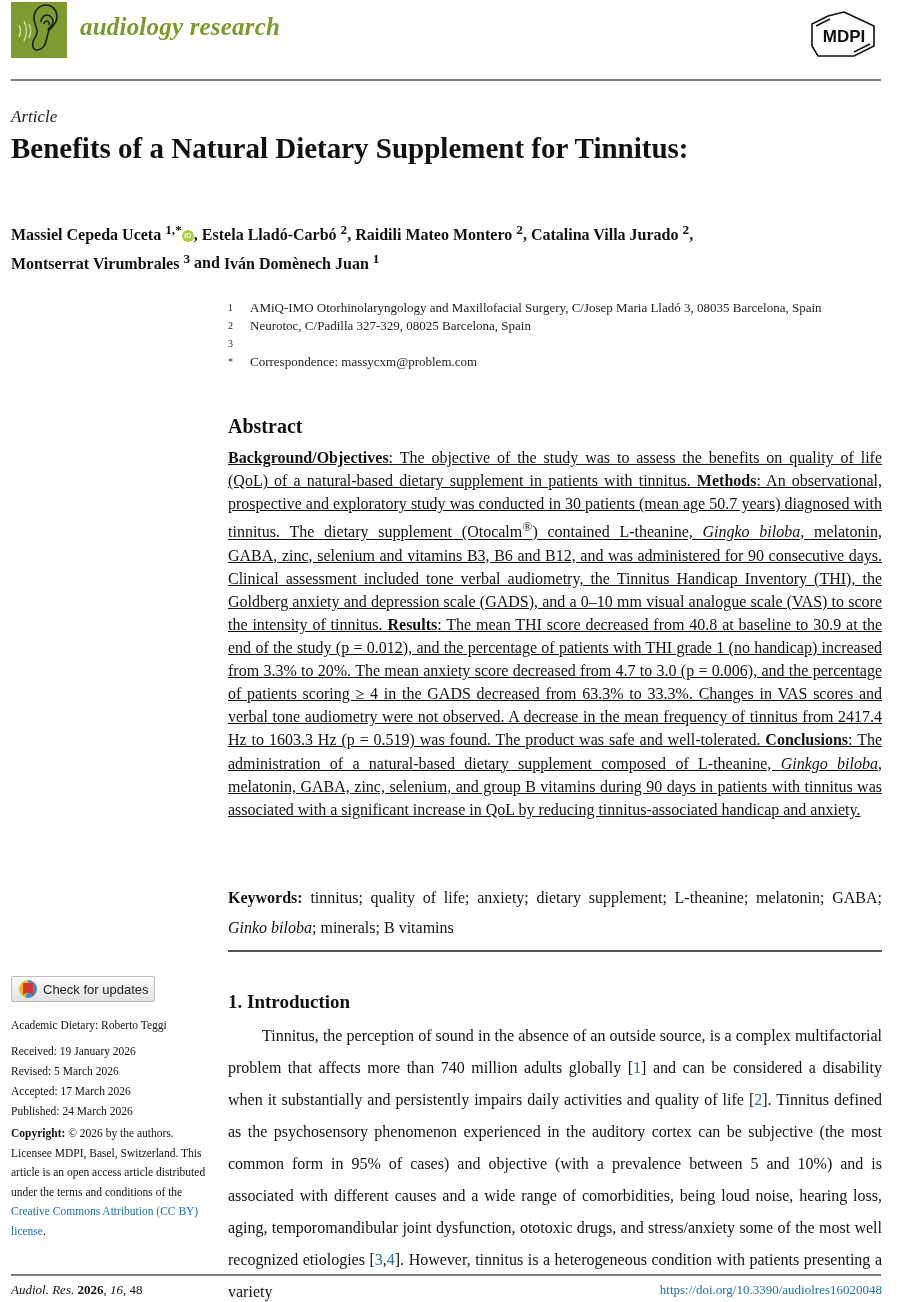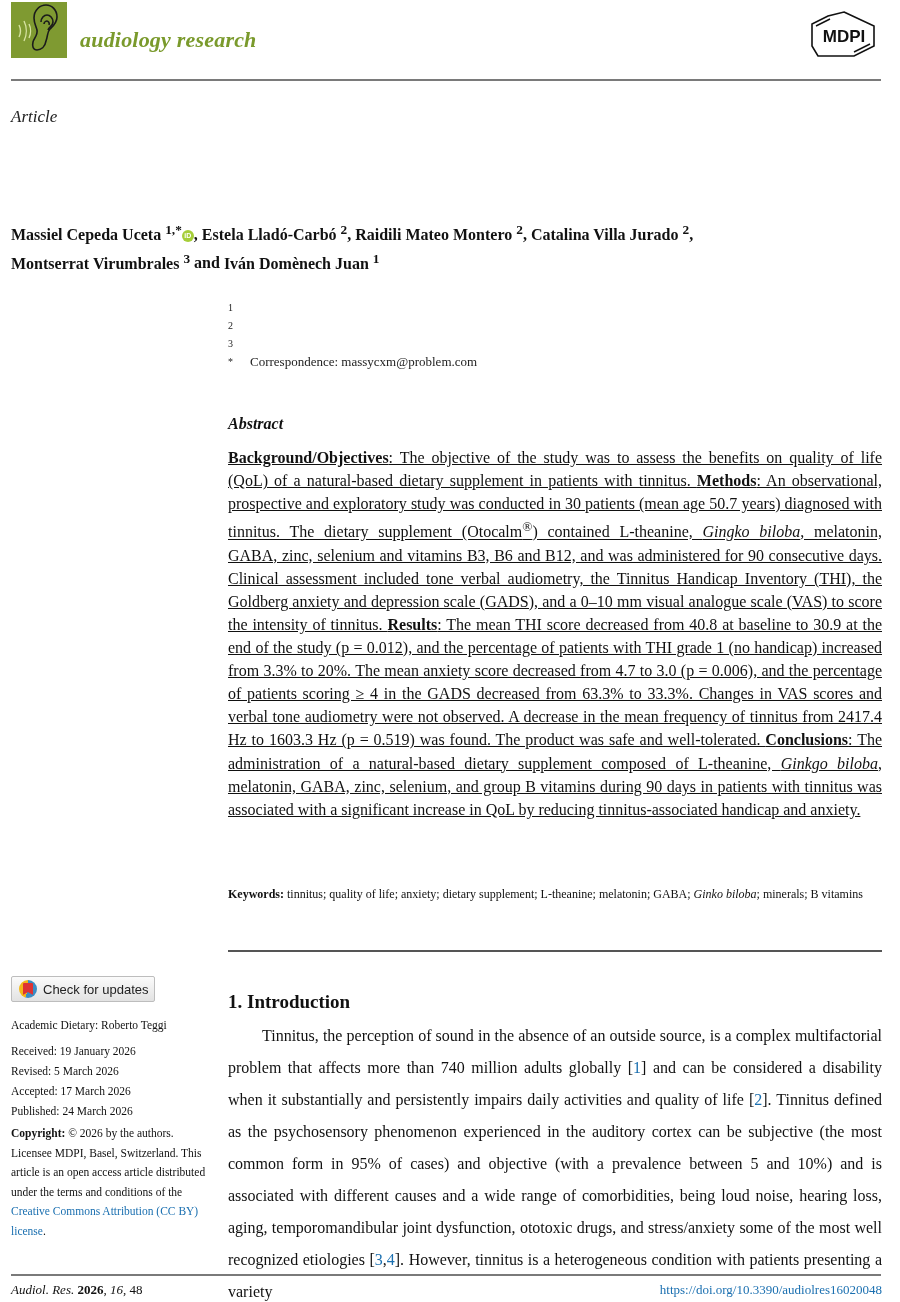--- a/index.html
+++ b/index.html
@@ -1,36 +1,36 @@
 <!DOCTYPE html>
 <html><head>
 <meta charset="utf-8">
 <style>
   html,body{margin:0;padding:0;background:#fff;}
   body{width:900px;height:1302px;position:relative;overflow:hidden;
        font-family:"Liberation Serif","DejaVu Serif",serif;color:#111;}
   .abs{position:absolute;}
   
   #logo-box{left:11px;top:2px;width:56px;height:56px;background:#7f9a31;}
-  #journal-name{left:80px;top:13px;font-size:22px;font-style:italic;font-weight:bold;color:#7a9a2c;letter-spacing:0.2px;margin-top:14px;}
+  #journal-name{left:80px;top:13px;font-size:25px;font-style:italic;font-weight:bold;color:#7a9a2c;letter-spacing:0.2px;}
   #mdpi{left:808px;top:10px;width:72px;height:48px;}
   .rule{position:absolute;height:2px;background:#7a7a7a;}
   
   #article-type{left:11px;top:107px;font-size:17px;font-style:italic;color:#222;}
   #title{left:11px;top:131px;font-size:29px;font-weight:bold;line-height:35px;width:860px;color:#111;}
   #authors{left:11px;top:218px;font-size:16px;font-weight:bold;line-height:23px;width:870px;}
   .orcid{display:inline-block;width:12px;height:12px;border-radius:50%;background:#a6ce39;color:#fff;font-size:7px;line-height:12px;text-align:center;vertical-align:2px;font-family:"Liberation Sans",sans-serif;font-weight:bold;}
   
   #affils{left:228px;top:299px;width:660px;font-size:13px;line-height:18px;color:#222;}
   .aff{display:flex;}
   .aff .n{width:22px;font-size:10px;vertical-align:top;flex:none;}
   
-  #abstract-head{left:228px;top:415px;font-size:16px;font-weight:bold;font-style:italic;}
+  #abstract-head{left:228px;top:415px;font-size:20px;font-weight:bold;}
   #abstract{left:228px;top:446px;width:654px;font-size:16px;line-height:23.1px;text-align:justify;text-decoration:underline;}
-  #keywords{left:228px;top:883px;width:654px;font-size:12px;line-height:23px;text-align:justify;}
+  #keywords{left:228px;top:883px;width:654px;font-size:16px;line-height:30px;text-align:justify;}
   b{font-weight:bold;}
   
   #intro-head{left:228px;top:991px;font-size:19px;font-weight:bold;}
   #intro{left:228px;top:1020px;width:654px;font-size:16px;line-height:32px;text-align:justify;text-indent:34px;}
   .ref{color:#1a6fb0;}
   
   #check-updates{left:11px;top:976px;width:144px;height:26px;border:1px solid #bdbdbd;border-radius:2px;
       background:linear-gradient(#fbfbfb,#e2e2e2);display:flex;align-items:center;font-family:"Liberation Sans",sans-serif;font-size:13px;color:#222;box-sizing:border-box;cursor:pointer;}
   #check-icon{width:18px;height:18px;border-radius:50%;margin:0 6px 0 7px;position:relative;
       background:conic-gradient(#3a8dc5 0 55%,#f3b81a 55% 100%);}
@@ -67,37 +67,40 @@
     <polygon points="36,2 66,16 66,36 46,46 10,46 4,36 4,14 20,6" fill="none" stroke="#111" stroke-width="1.6"></polygon>
     <line x1="8" y1="16" x2="22" y2="9" stroke="#111" stroke-width="1.4"></line>
     <line x1="46" y1="42" x2="62" y2="34" stroke="#111" stroke-width="1.4"></line>
     <text x="36" y="32" text-anchor="middle" font-family="Liberation Sans, sans-serif" font-weight="bold" font-size="17" fill="#111">MDPI</text>
   </svg>
 </div>
 <div class="rule" style="left:11px;top:79px;width:870px;"></div>
 
 <div class="abs" id="article-type">Article</div>
 <div class="abs" id="title">
+  <div>Benefits of a Natural Dietary Supplement for Tinnitus:</div>
 </div>
 <div class="abs" id="authors">
   <span><span>Massiel Cepeda Uceta</span> <sup>1,*</sup></span><span class="orcid">iD</span>,
   <span><span>Estela Lladó-Carbó</span> <sup>2</sup></span>,
   <span><span>Raidili Mateo Montero</span> <sup>2</sup></span>,
   <span><span>Catalina Villa Jurado</span> <sup>2</sup></span>,<br>
   <span><span>Montserrat Virumbrales</span> <sup>3</sup></span>
   <span>and</span>
   <span><span>Iván Domènech Juan</span> <sup>1</sup></span>
 </div>
 
 <div class="abs" id="affils">
   <div class="aff">
       <span class="n">1</span>
+      <span>AMiQ-IMO Otorhinolaryngology and Maxillofacial Surgery, C/Josep Maria Lladó 3, 08035 Barcelona, Spain</span>
     </div>
   <div class="aff">
       <span class="n">2</span>
+      <span>Neurotoc, C/Padilla 327-329, 08025 Barcelona, Spain</span>
     </div>
   <div class="aff">
       <span class="n">3</span>
     </div>
   <div class="aff">
       <span class="n">*</span>
       <span>Correspondence: massycxm@problem.com</span>
     </div>
 </div>
 

